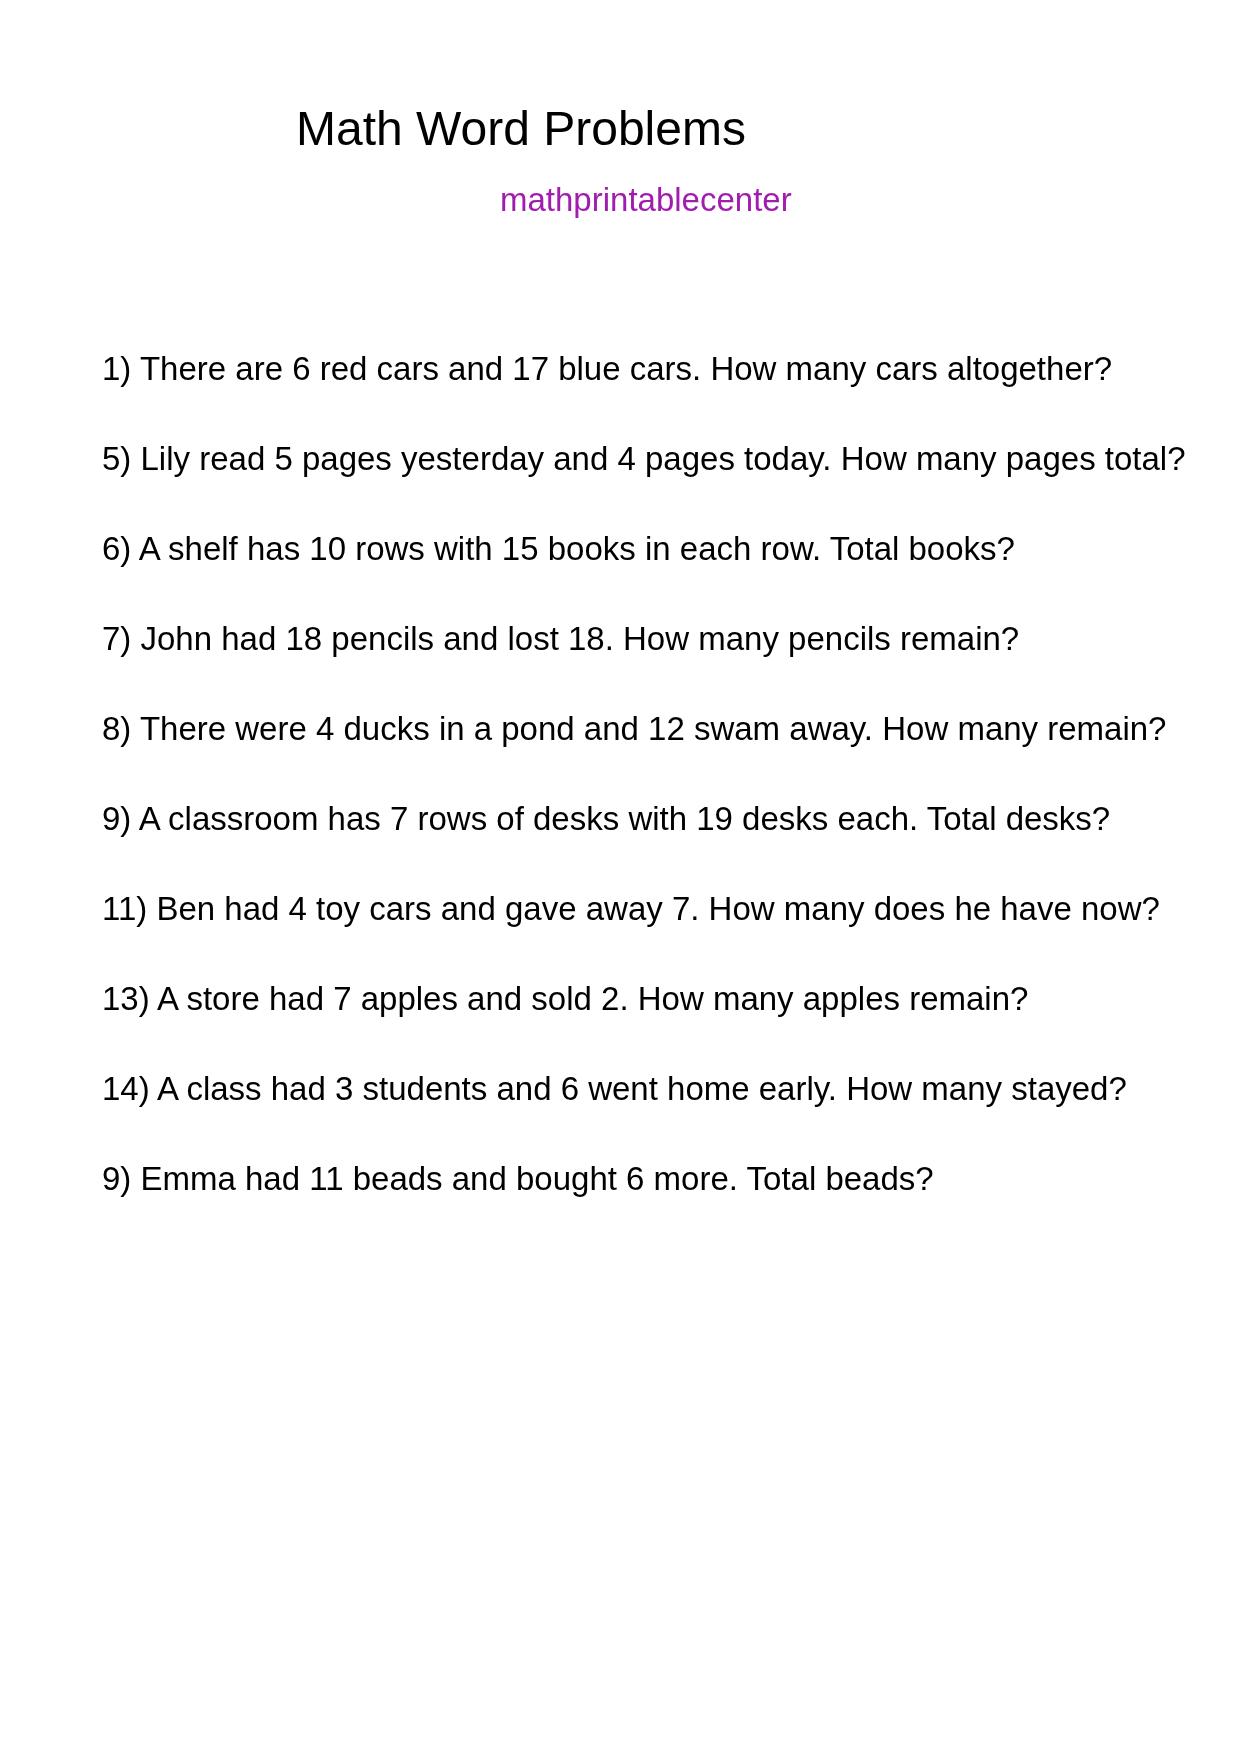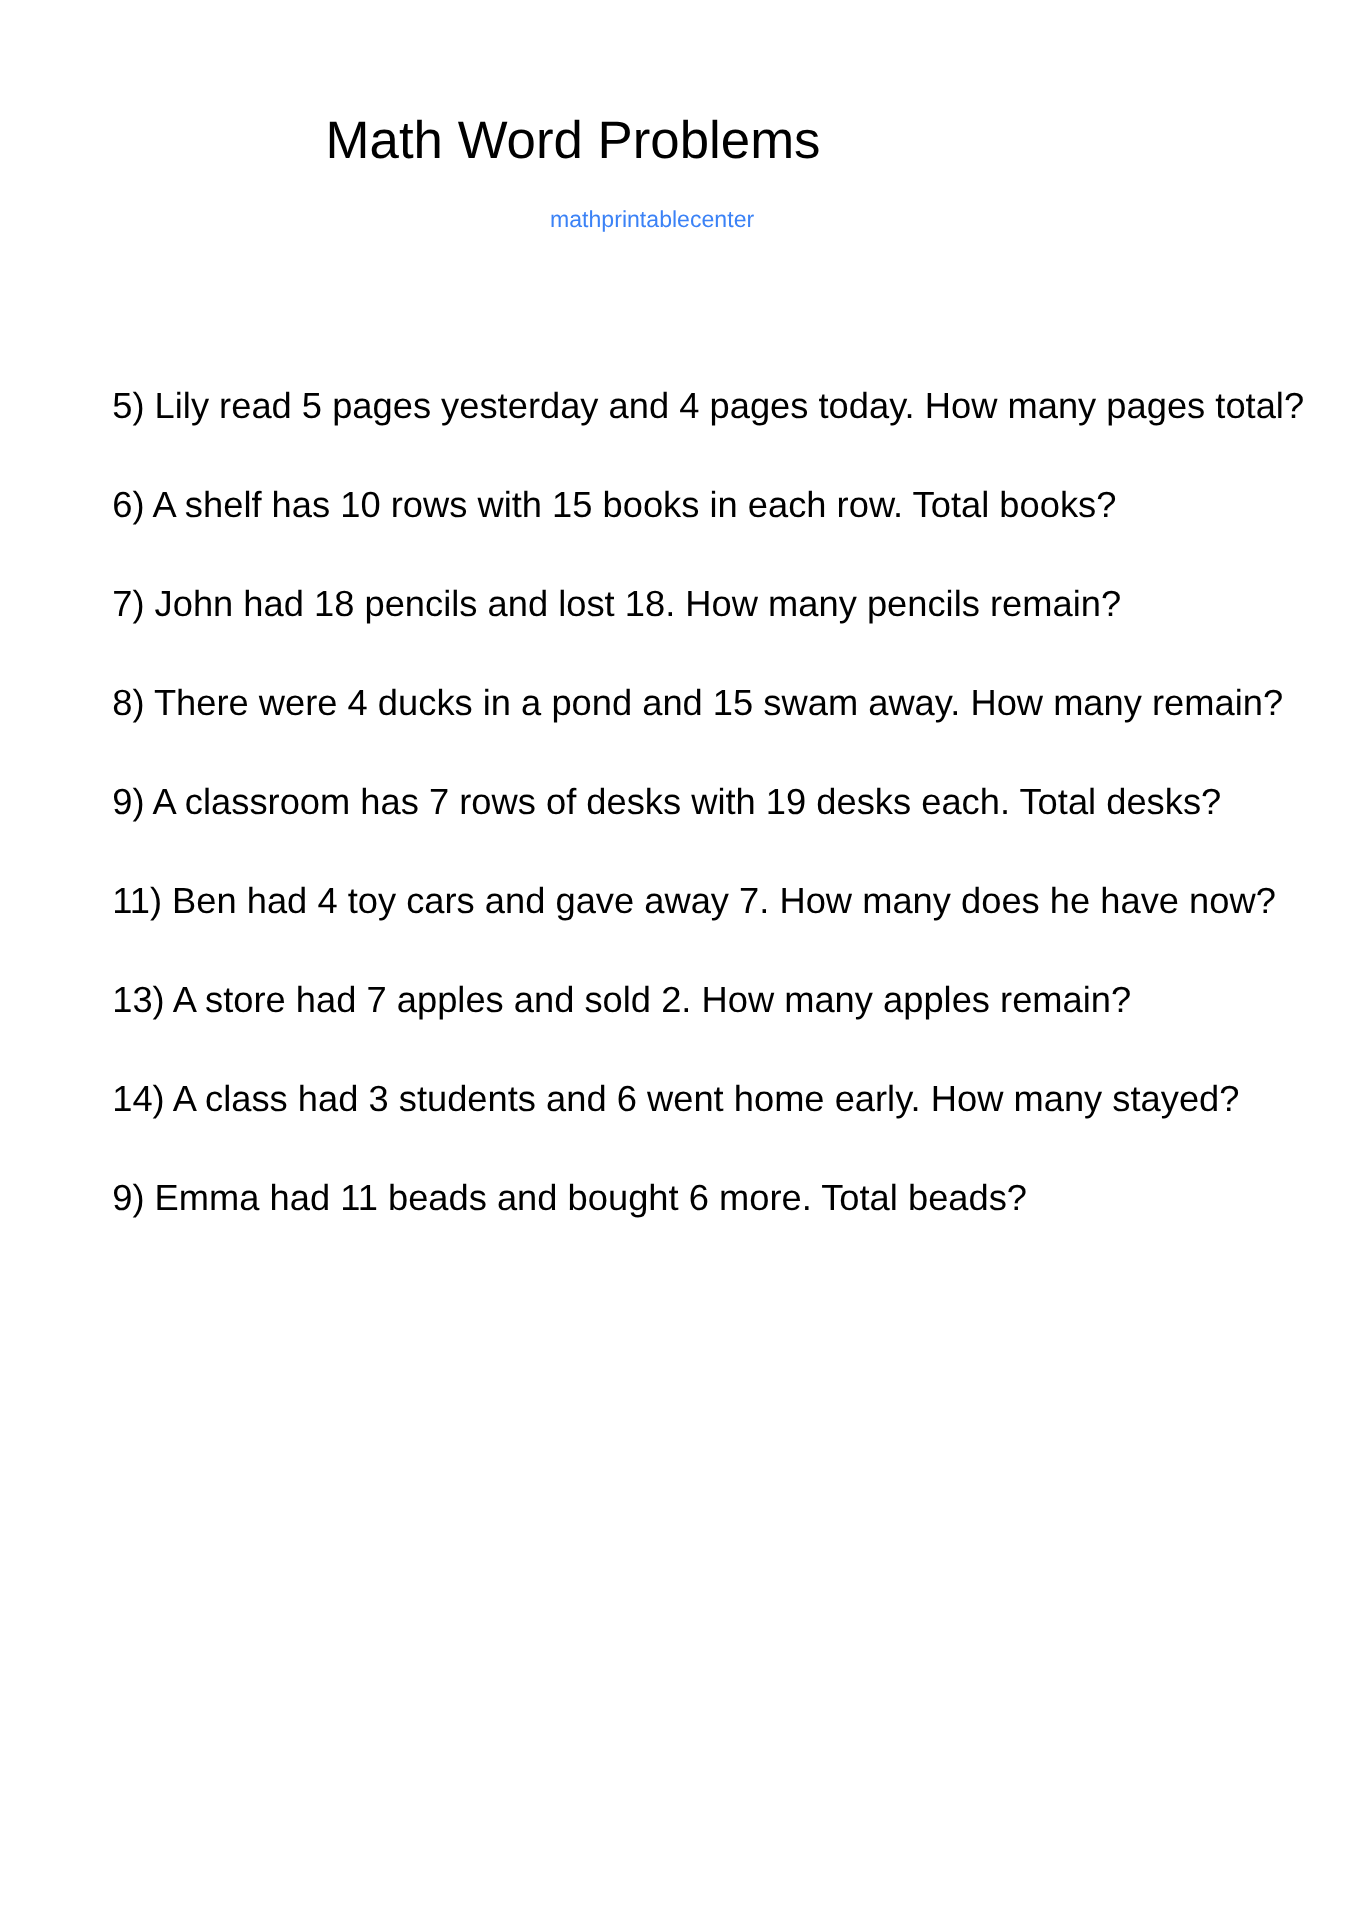--- a/index.html
+++ b/index.html
@@ -22,23 +22,23 @@
       font-size: 48px;
       line-height: 70px;
       white-space: nowrap;
       margin: 0;
       font-weight: normal;
     }
     .subtitle {
       position: absolute;
       left: 500px;
       top: 180px;
-      font-size: 21px;
+      font-size: 33px;
       line-height: 40px;
-      color: #3b82f6;
+      color: #a21caf;
       white-space: nowrap;
     }
     .problems {
       position: absolute;
       left: 102px;
       top: 349px;
       margin: 0;
       padding: 0;
       list-style: none;
     }
@@ -49,22 +49,23 @@
       white-space: nowrap;
     }
   </style>
 </head>
 <body>
 
 <h1 class="title">Math Word Problems</h1>
 <div class="subtitle">mathprintablecenter</div>
 
 <ol class="problems">
+  <li class="problem">1) There are 6 red cars and 17 blue cars. How many cars altogether?</li>
   <li class="problem">5) Lily read 5 pages yesterday and 4 pages today. How many pages total?</li>
   <li class="problem">6) A shelf has 10 rows with 15 books in each row. Total books?</li>
   <li class="problem">7) John had 18 pencils and lost 18. How many pencils remain?</li>
-  <li class="problem">8) There were 4 ducks in a pond and 15 swam away. How many remain?</li>
+  <li class="problem">8) There were 4 ducks in a pond and 12 swam away. How many remain?</li>
   <li class="problem">9) A classroom has 7 rows of desks with 19 desks each. Total desks?</li>
   <li class="problem">11) Ben had 4 toy cars and gave away 7. How many does he have now?</li>
   <li class="problem">13) A store had 7 apples and sold 2. How many apples remain?</li>
   <li class="problem">14) A class had 3 students and 6 went home early. How many stayed?</li>
   <li class="problem">9) Emma had 11 beads and bought 6 more. Total beads?</li>
 </ol>
 
 </body></html>

